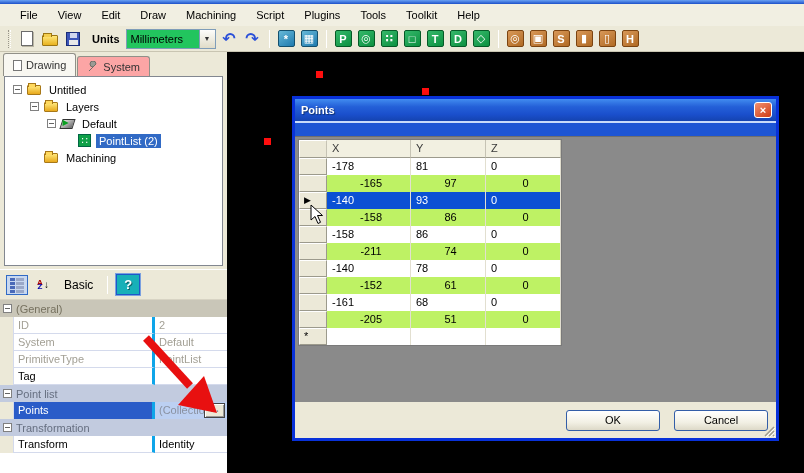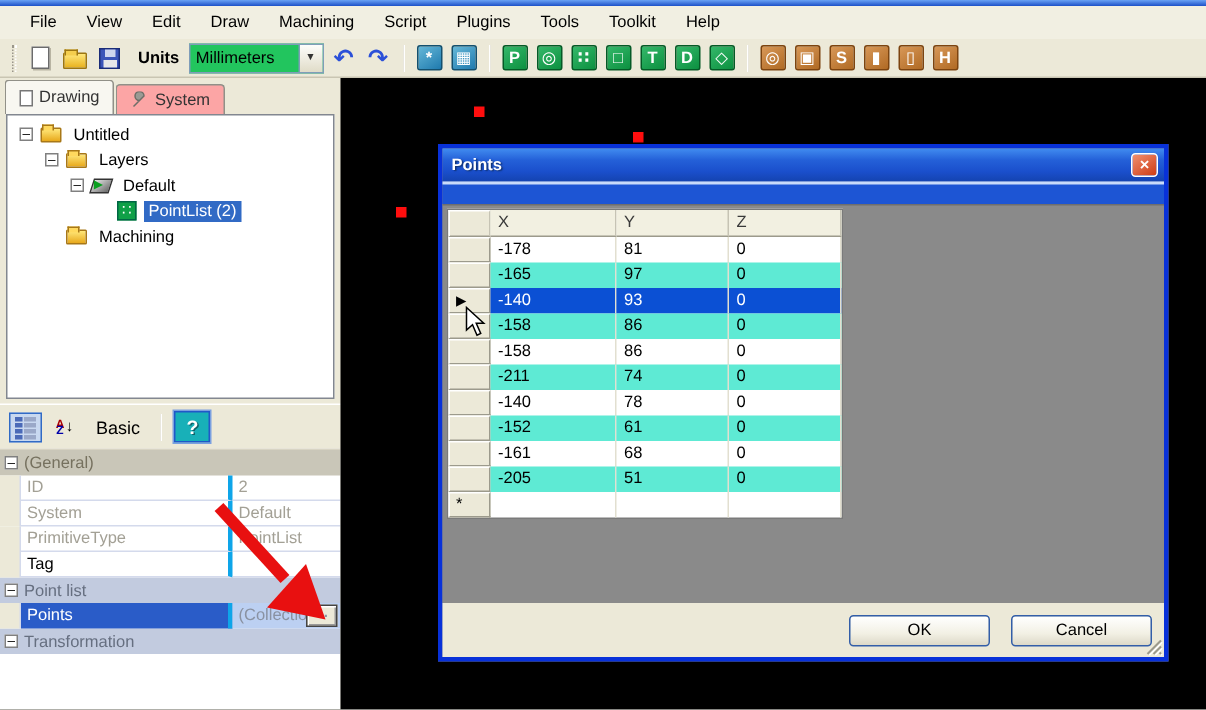--- a/index.html
+++ b/index.html
@@ -94,21 +94,21 @@
   .dlg-close { width:18px; height:16px; background:linear-gradient(145deg,#F09070,#CE3B14); border:1px solid #fff; border-radius:3px; color:#fff; font-weight:bold; font-size:11px; line-height:14px; text-align:center; }
   .dlg-strip { height:15px; background:#1D55D4; border-top:2px solid #C9DBFA; }
   .dlg-client { flex:1; position:relative; background:#8A8A8A; border-top:1px solid #6E6E6E; }
   .dgrid { position:absolute; left:3px; top:2px; background:#fff; border:1px solid #7A7A7A; }
   .drow { display:flex; }
   .dcell { height:17px; padding:2px 0 0 5px; border-right:1px solid #E2DFD0; overflow:hidden; }
   .dc0 { width:28px; background:#ECE9D8; border-top:1px solid #FFF; border-left:1px solid #FFF; border-right:1px solid #9C9A8C; border-bottom:1px solid #9C9A8C; padding:1px 0 0 4px; }
   .dc1 { width:84px; } .dc2 { width:75px; } .dc3 { width:75px; }
   .dhead .dcell { height:18px; background:#F2F0E1; border-right:1px solid #C6C3B4; border-bottom:1px solid #9C9A8C; color:#3A3A3A; }
   .dhead .dc0 { background:#ECE9D8; }
-  .drow.alt .dc1,.drow.alt .dc2,.drow.alt .dc3 { background:#5eead4; }
+  .drow.alt .dc1,.drow.alt .dc2,.drow.alt .dc3 { background:#bef264;text-align:center; }
   .drow.sel .dc1,.drow.sel .dc2,.drow.sel .dc3 { background:#0B50D4; color:#fff; }
   .row-marker { font-size:9px; line-height:13px; }
   .dlg-buttons { height:36px; background:#ECE9D8; display:flex; align-items:center; justify-content:flex-end; gap:14px; padding-right:8px; position:relative; }
   .xp-btn { width:94px; height:21px; background:linear-gradient(180deg,#FFFFFF,#F2F0E4 60%,#DDD9C8); border:1px solid #335EA8; border-radius:3px; font-family:"Liberation Sans",sans-serif; font-size:11px; }
   .resize-grip { position:absolute; right:1px; bottom:1px; width:13px; height:13px; background:
      linear-gradient(135deg, transparent 49%, transparent 50%);
   }
   .resize-grip svg { display:block; }
 
   
@@ -308,20 +308,25 @@
             <span>Point list</span>
           </div>
           <div class="prow selected">
             <div class="p-indent"></div>
             <div class="p-name">Points</div>
             <div class="p-value">(Collectio<div class="ellipsis-btn">...</div></div>
           </div>
           <div class="pcat blue">
             <span class="exp">–</span>
             <span>Transformation</span>
+          </div>
+          <div class="prow normal">
+            <div class="p-indent"></div>
+            <div class="p-name">Transform</div>
+            <div class="p-value">Identity</div>
           </div>
         </div>
     </div>
 
     <div class="canvas" id="canvas">
         <div class="red-point" style="left: 37px; top: 86px; background: rgb(255, 14, 14);"></div>
         <div class="red-point" style="left: 195px; top: 36px; background: rgb(255, 14, 14);"></div>
         <div class="red-point" style="left: 89px; top: 19px; background: rgb(255, 14, 14);"></div>
       <div class="dialog">
         <div class="dlg-title">

